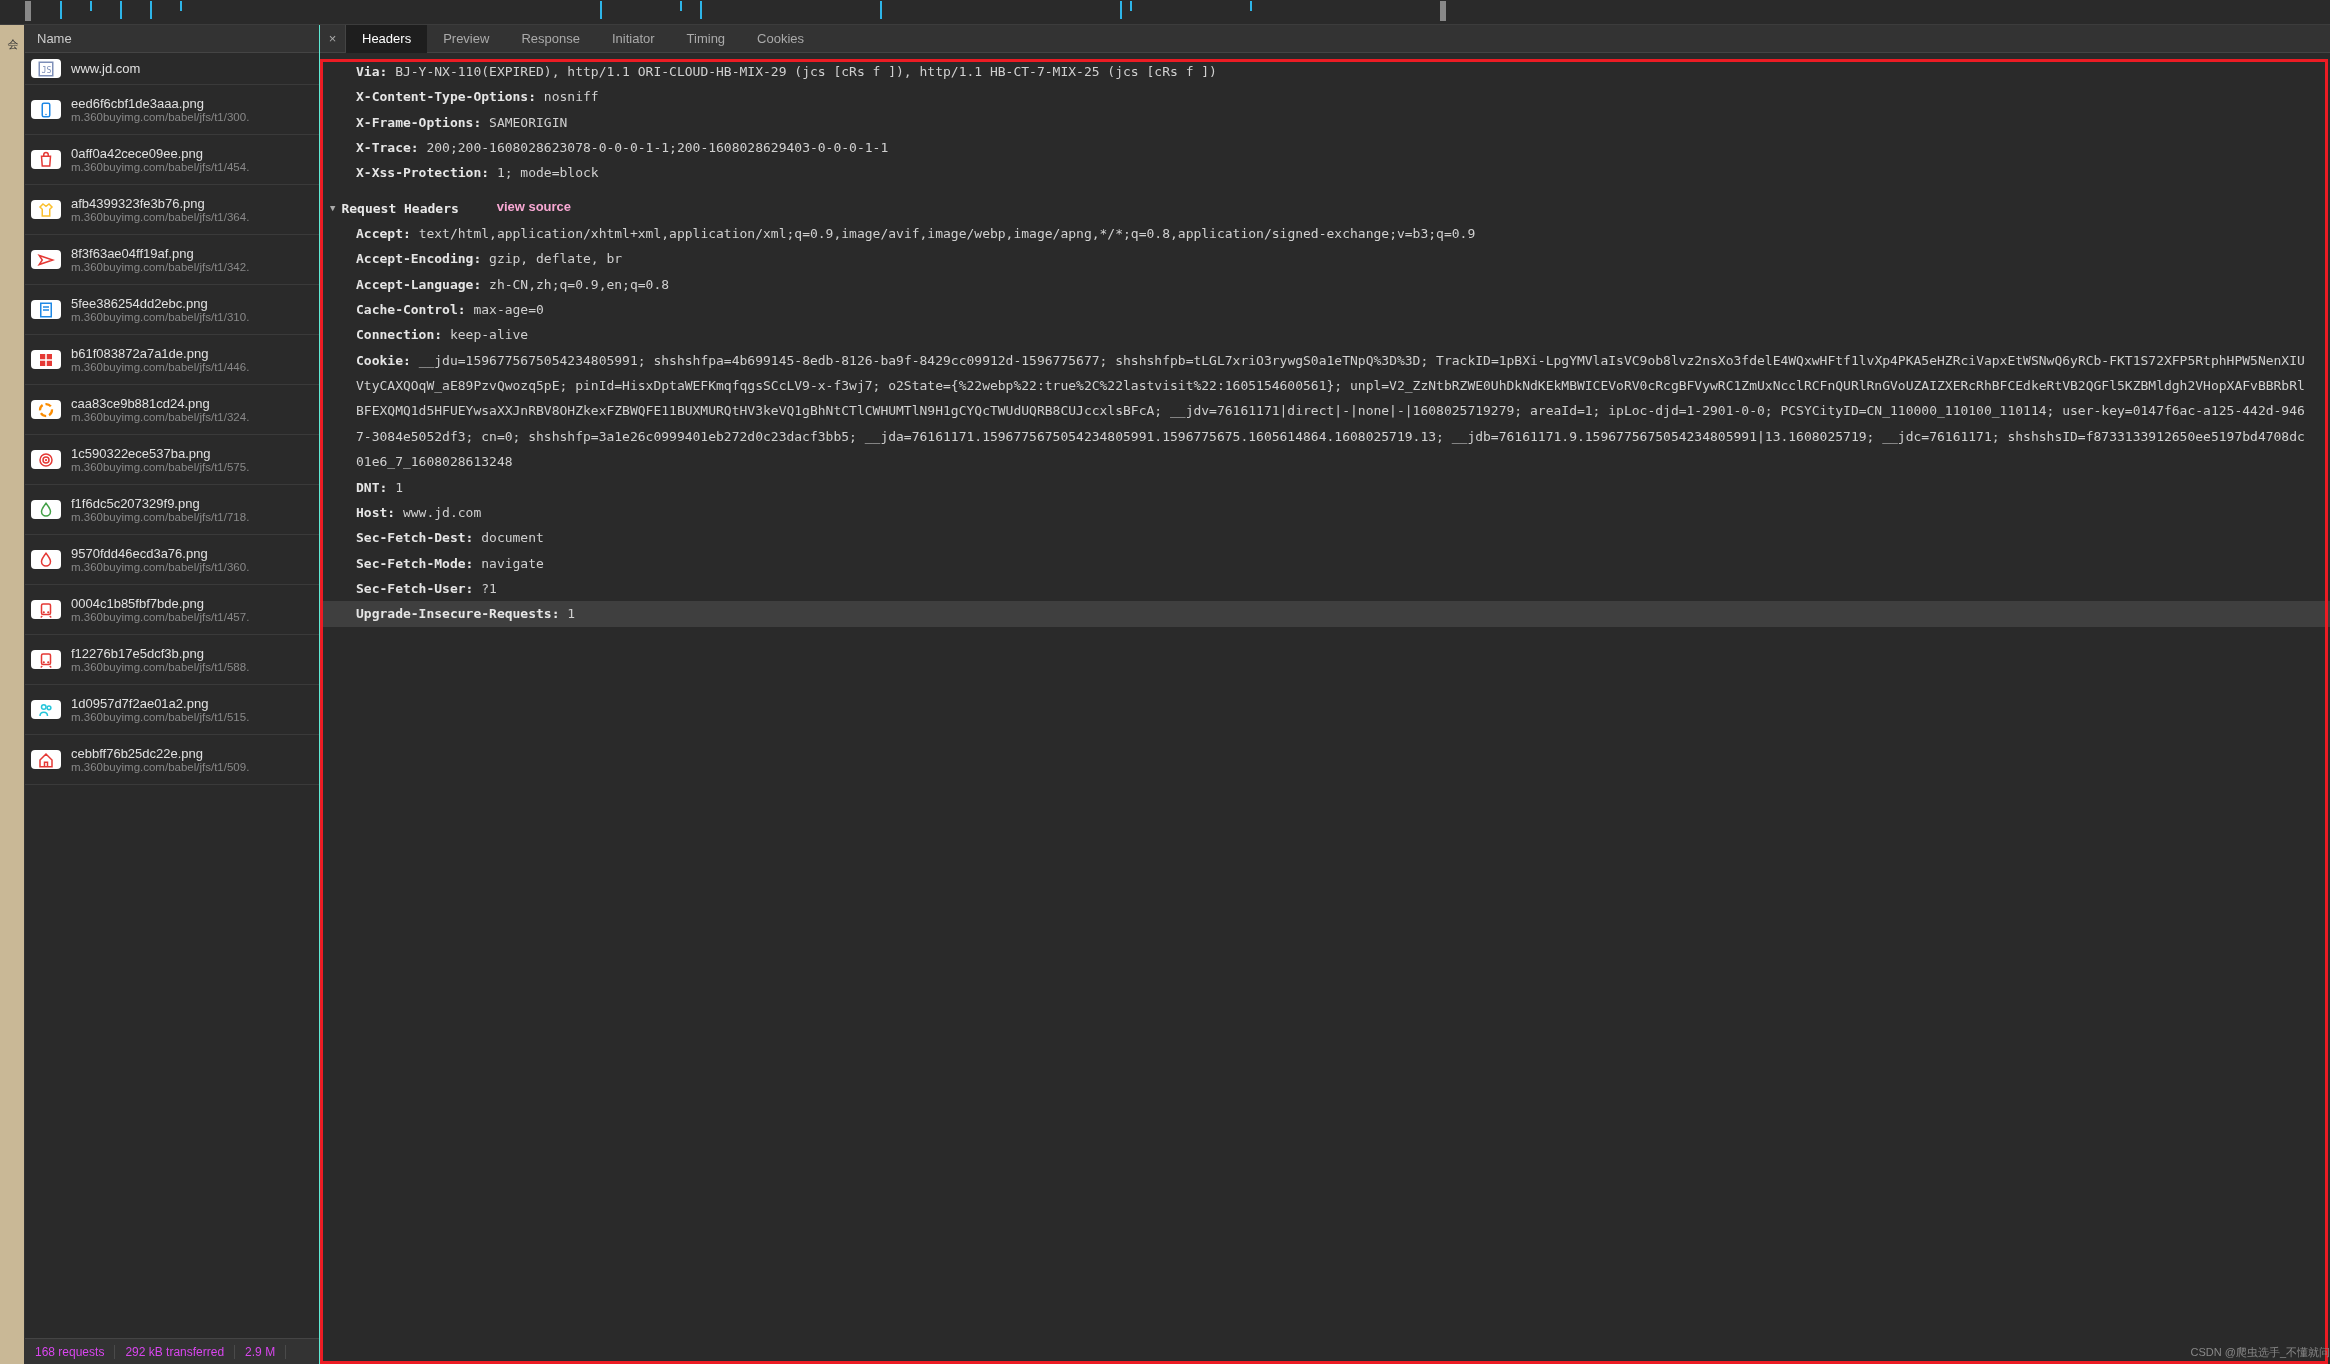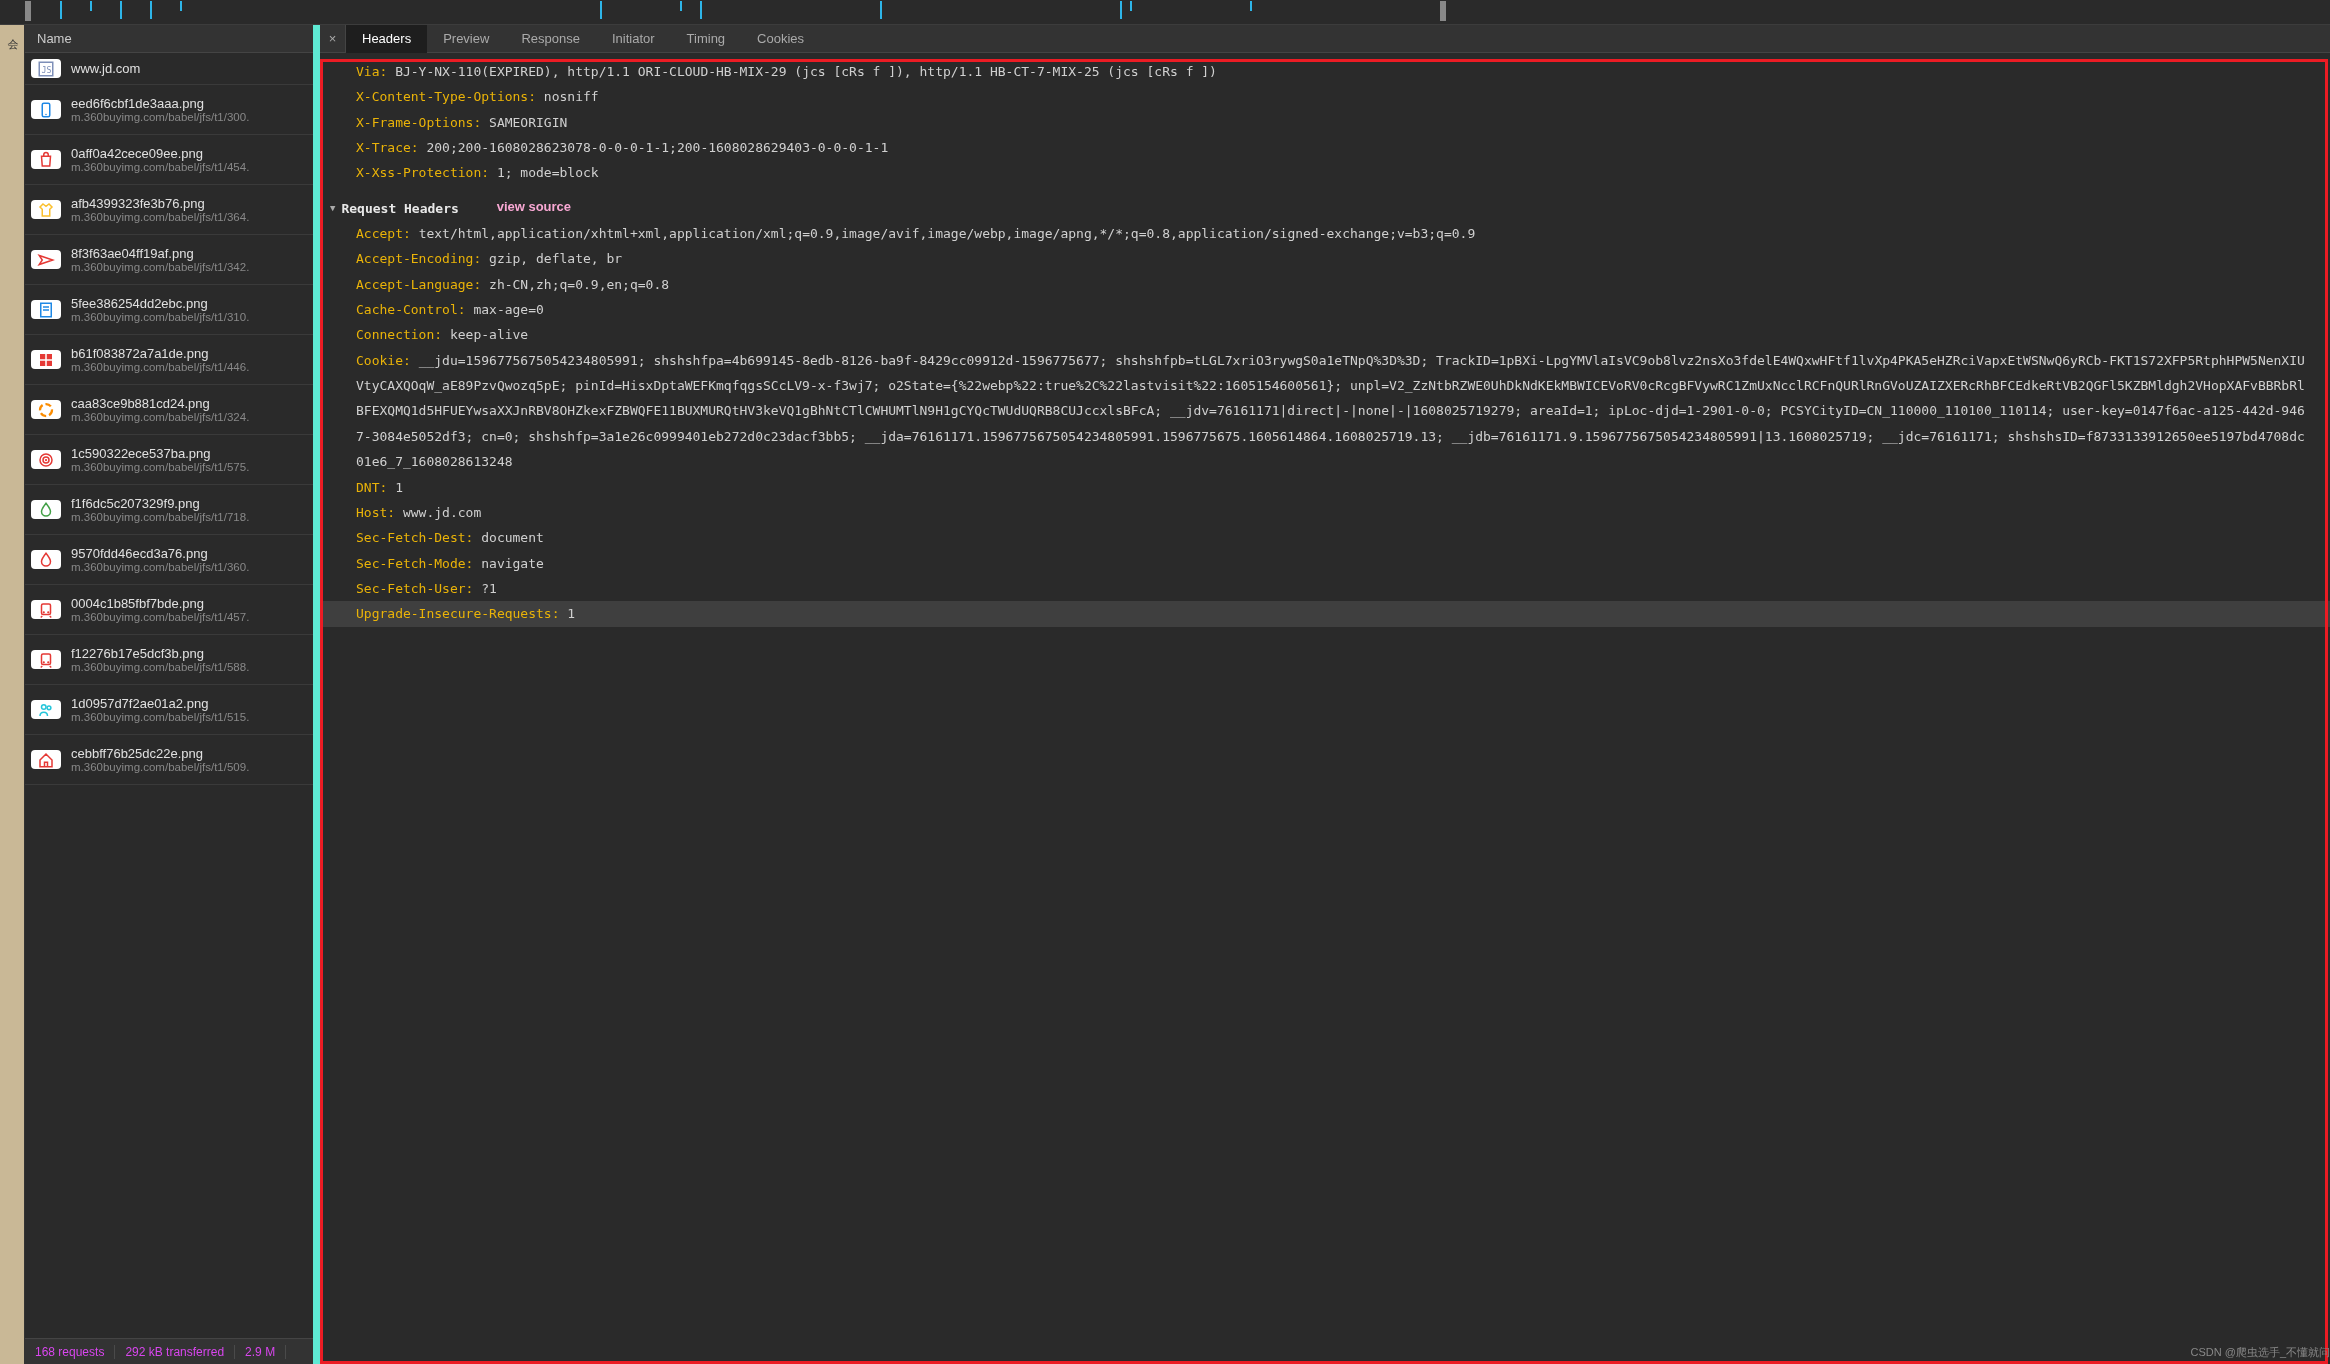--- a/index.html
+++ b/index.html
@@ -19,21 +19,21 @@
       overflow: hidden;
     }
     .timeline-tick { position: absolute; width: 2px; height: 18px; background: #2eb5e8; top: 1px; }
     .timeline-tick.short { height: 10px; }
     .timeline-tick.handle { background: #888; height: 20px; width: 6px; }
 
     .main-wrap { display: flex; height: calc(100vh - 25px); }
     .left-bg { width: 25px; background: #c9b896; border-right: 1px solid #333; position: relative; overflow: hidden; }
     .left-bg-label { writing-mode: vertical-rl; color: #333; font-size: 11px; position: absolute; top: 5px; left: 5px; }
 
-    .sidebar { width: 295px; background: #2a2a2a; border-right: 7px solid #5eead4; display: flex; flex-direction: column; }
+    .sidebar { width: 295px; background: #2a2a2a; border-right: 1px solid #5eead4; display: flex; flex-direction: column; }
     .sidebar-header { height: 28px; display: flex; align-items: center; padding: 0 12px; background: #333; border-bottom: 1px solid #444; font-weight: 500; color: #ccc;}
     .request-list { flex: 1; overflow-y: auto; }
     .req-item { display: flex; align-items: center; padding: 5px 5px 5px 6px; border-bottom: 1px solid #3a3a3a; cursor: pointer; min-height: 50px;}
     .req-item.single { min-height: 32px; }
     .req-icon { width: 30px; height: 19px; border-radius: 4px; background: #fff; display: flex; align-items: center; justify-content: center; flex-shrink: 0; margin-right: 10px;}
     .req-icon svg { width: 18px; height: 18px; }
     .req-text { flex: 1; overflow: hidden; }
     .req-name { color: #e0e0e0; white-space: nowrap; overflow: hidden; text-overflow: ellipsis; }
     .req-sub { color: #888; font-size: 11.5px; white-space: nowrap; overflow: hidden; text-overflow: ellipsis; }
     .sidebar-status { height: 26px; display: flex; align-items: center; background: #333; border-top: 1px solid #444; font-size: 12px; color: #d946ef; }
@@ -41,21 +41,21 @@
 
     .content { flex: 1; display: flex; flex-direction: column; background: #2a2a2a; overflow: hidden; position: relative;}
     .tabs { height: 28px; display: flex; align-items: stretch; background: #333; border-bottom: 1px solid #444; }
     .tab-close { width: 26px; display: flex; align-items: center; justify-content: center; color: #aaa; border-right: 1px solid #444; cursor: pointer;}
     .tab { padding: 0 16px; display: flex; align-items: center; color: #aaa; cursor: pointer; font-size: 13px;}
     .tab.active { background: #1e1e1e; color: #fff; border-bottom: 2px solid #1e1e1e; margin-bottom: -1px; }
 
     .details { flex: 1; overflow-y: auto; padding: 6px 20px; font-family: "SF Mono", Menlo, Consolas, monospace; font-size: 13px; line-height: 1.95; position: relative;}
     .header-row { padding-left: 16px; text-indent: -0px; word-break: break-all; }
     .header-row.highlight { background: #3f3f3f; margin: 0 -20px; padding-left: 36px; padding-right: 10px;}
-    .hk { font-weight: normal; color: #eab308; }
+    .hk { font-weight: bold; color: #e5e5e5; }
     .hv { color: #d0d0d0; }
     .section-header { font-weight: bold; color: #e8e8e8; display: inline-flex; align-items: center; margin-top: 10px; margin-left: -10px;}
     .section-header::before { content: "▼"; font-size: 9px; color: #aaa; margin-right: 6px; }
     .view-source { color: #f9a8d4; font-weight: bold; margin-left: 30px; font-family: -apple-system, sans-serif; cursor: pointer;}
     .red-box { position: absolute; border: 3px solid #ec1c24; pointer-events: none; z-index: 5; }
     .watermark { position: fixed; bottom: 4px; right: 0; color: #888; font-size: 11px; font-family: sans-serif; z-index: 10;}
 
     ::-webkit-scrollbar { width: 12px; }
     ::-webkit-scrollbar-track { background: #2a2a2a; }
     ::-webkit-scrollbar-thumb { background: #555; border-radius: 0;}

